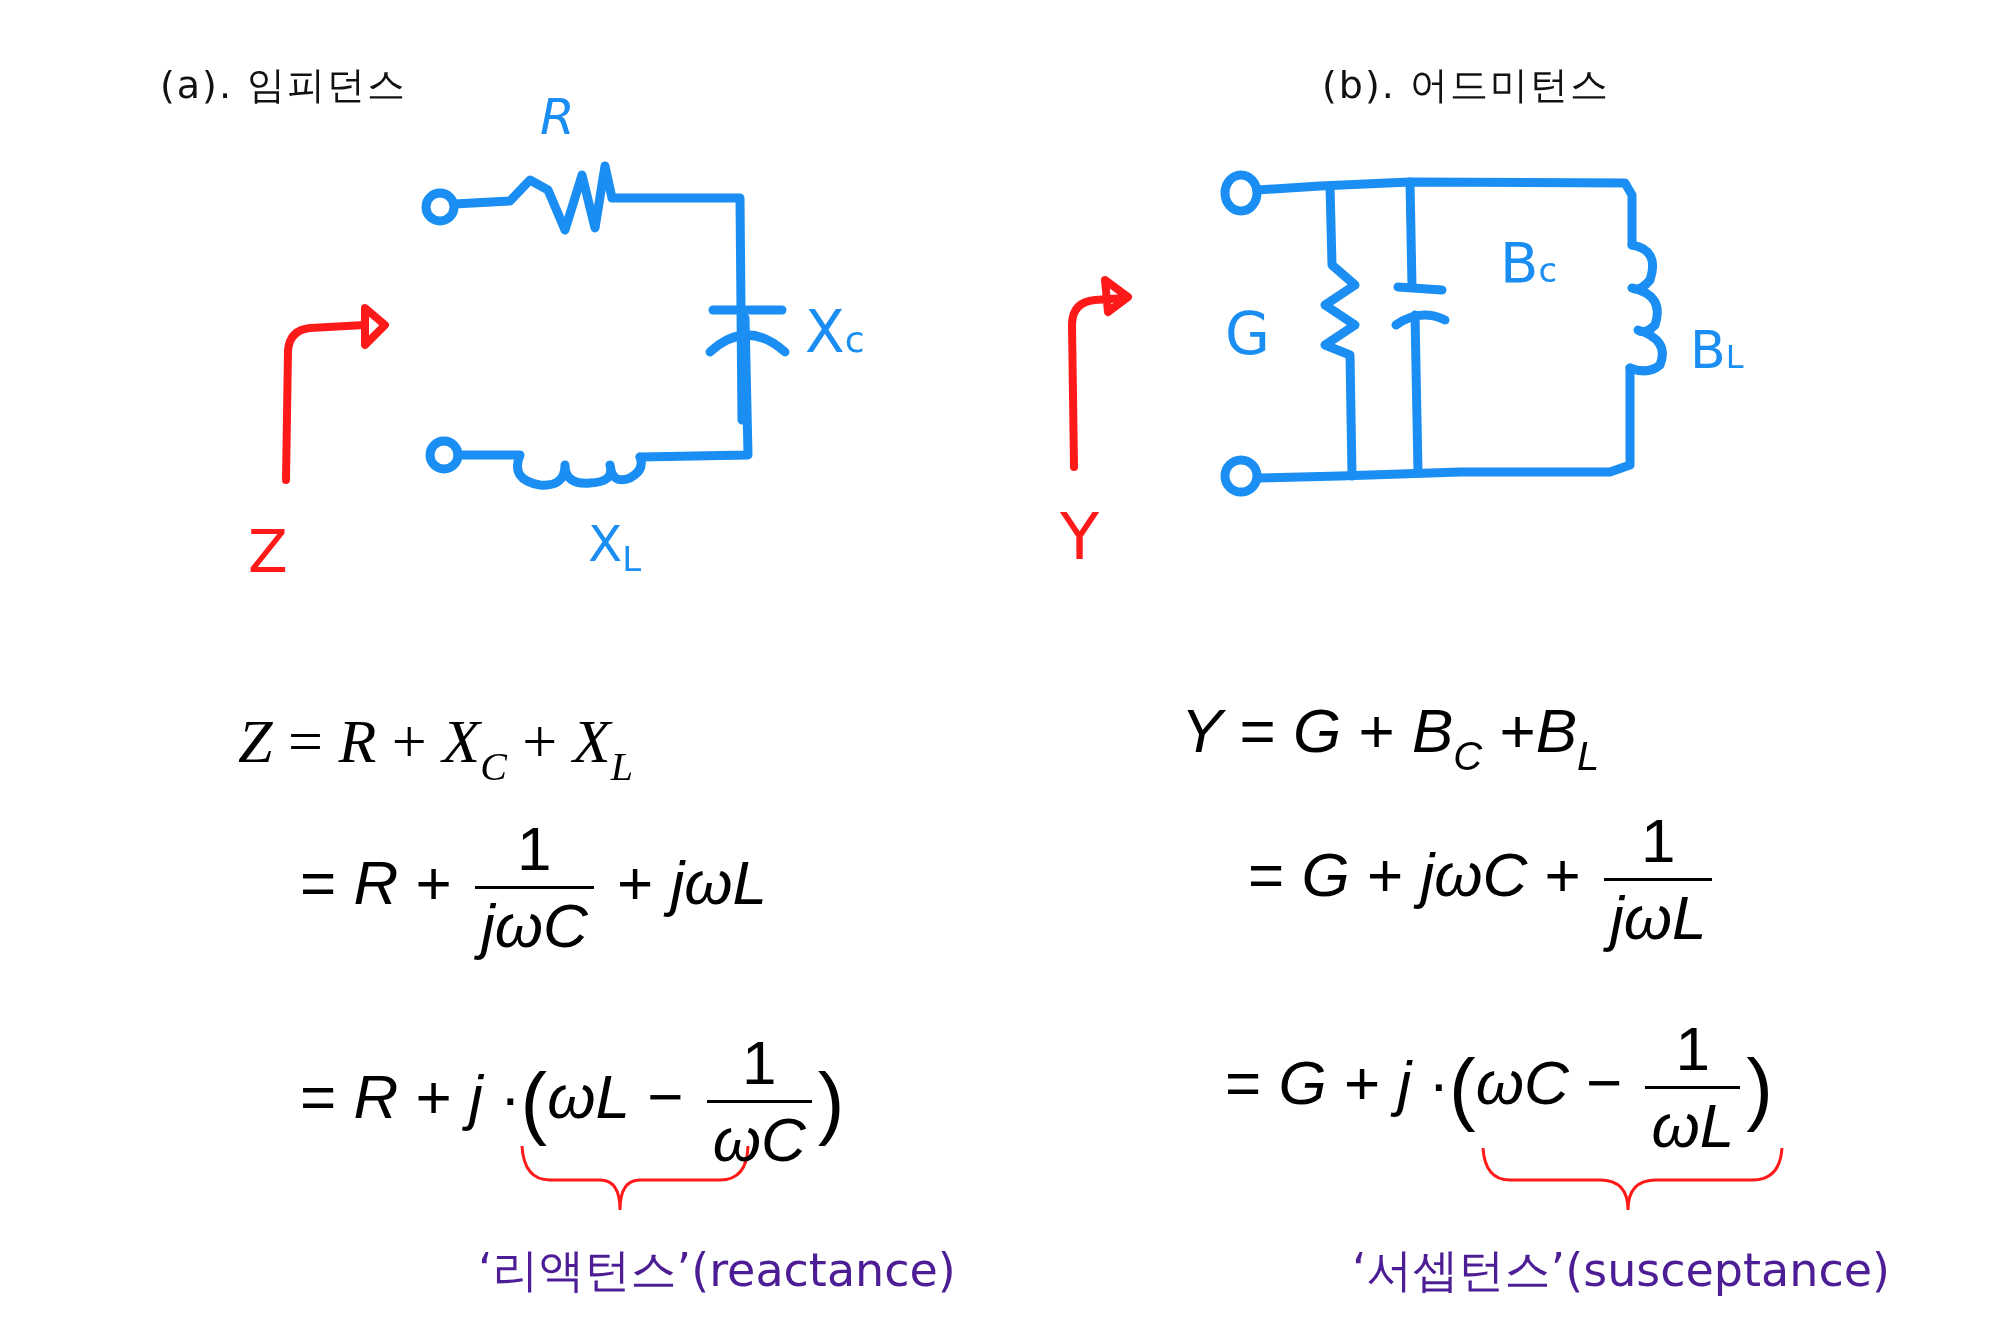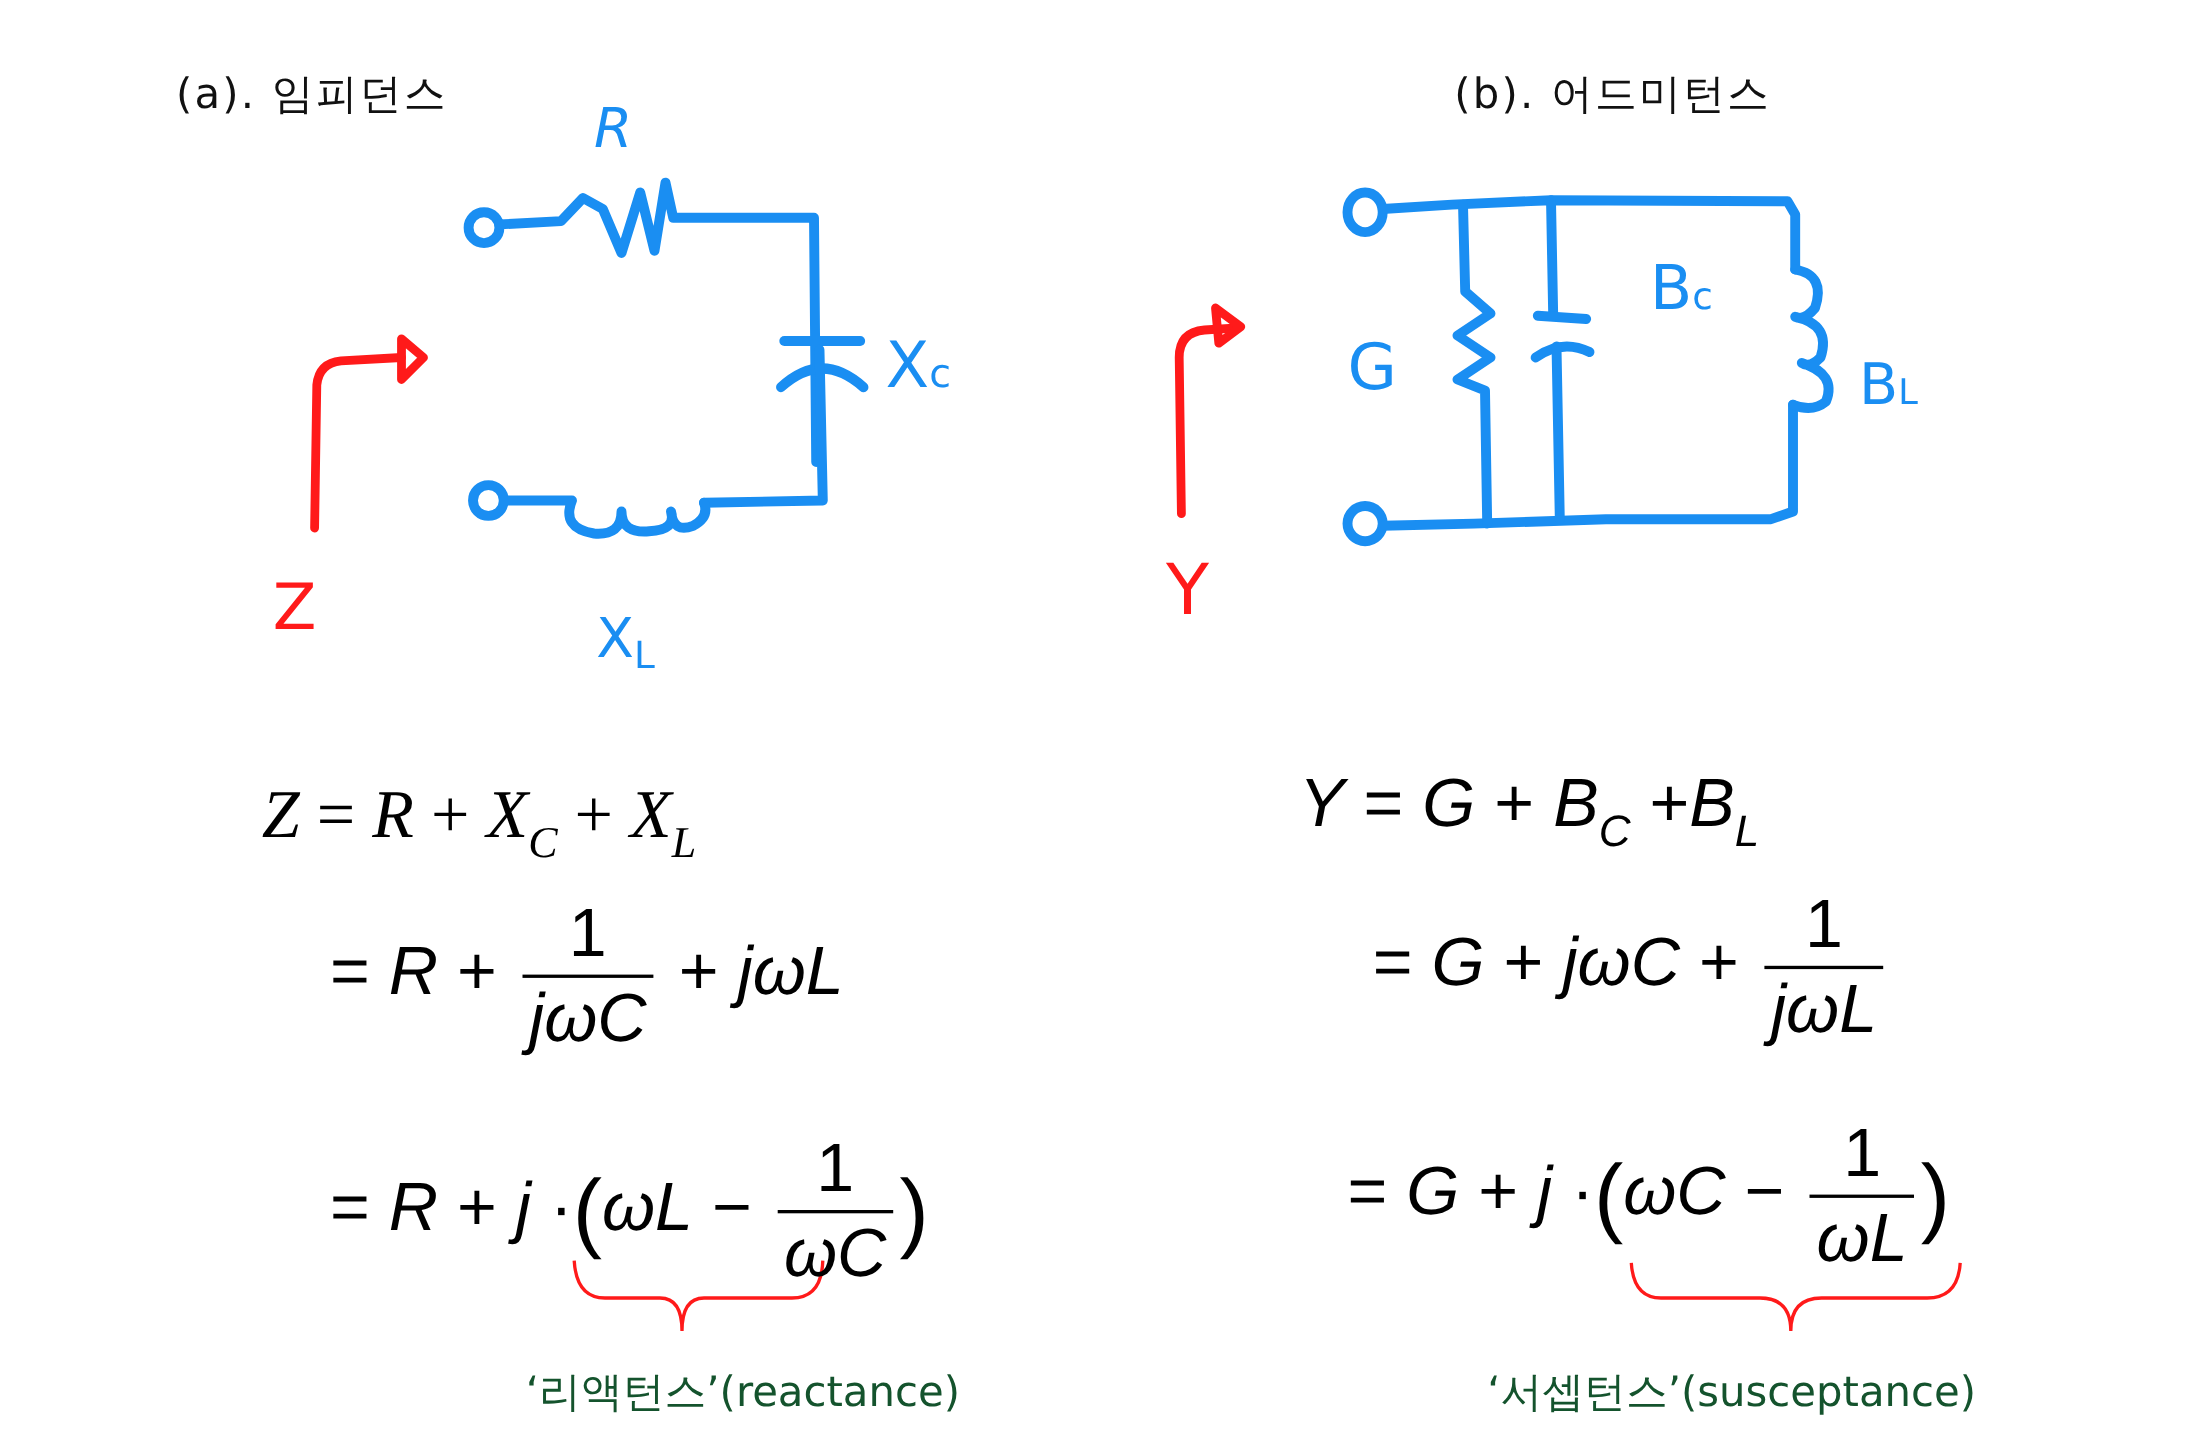--- a/index.html
+++ b/index.html
@@ -8,21 +8,21 @@
   .abs { position: absolute; white-space: nowrap; }
   .title { font-family: "DejaVu Sans", sans-serif; font-size: 38px; color: #111; letter-spacing: 2px; }
   .hand { font-family: "DejaVu Sans", sans-serif; color: #1a8ef2; }
   .red { color: #ff1a1a; }
   .eq { font-family: "Liberation Sans", sans-serif; font-size: 62px; line-height: 1; }
   .eq i { font-style: italic; }
   .eq sub { font-size: 40px; font-style: italic; vertical-align: -18px; }
   .frac { display: inline-block; vertical-align: middle; text-align: center; margin: 0 6px; }
   .frac .num { display: block; padding: 0 6px 6px 6px; }
   .frac .den { display: block; border-top: 3px solid #000; padding: 6px 6px 0 6px; }
-  .label-red { font-family: "DejaVu Sans", sans-serif; font-size: 38px; color: #14532d; }
+  .label-red { font-family: "DejaVu Sans", sans-serif; font-size: 46px; color: #4c1d95; }
   svg.overlay { position: absolute; left: 0; top: 0; }
 </style>
 </head>
 <body>
 
 <svg class="overlay" width="2000" height="1319">
   <g fill="none" stroke="#1a8ef2" stroke-width="9" stroke-linecap="round" stroke-linejoin="round">
 
     <g>
       <circle cx="440" cy="207" r="14"></circle>
@@ -60,21 +60,21 @@
     <path d="M 1483 1148 Q 1485 1180 1510 1180 L 1600 1180 Q 1628 1180 1628 1210 Q 1628 1180 1656 1180 L 1752 1180 Q 1780 1180 1782 1148"></path>
   </g>
 </svg>
 
 <div class="abs title" style="left:160px; top:60px;">(a). 임피던스</div>
 
 <div class="abs hand" style="left:540px; top:88px; font-size:50px; font-style:italic;">R</div>
 <div class="abs hand" style="left:805px; top:298px; font-size:58px;">
   <span>X</span><span style="font-size:36px;">c</span>
 </div>
-<div class="abs hand" style="left:542px; top:515px; font-size:50px;margin-top:36px;">
+<div class="abs hand" style="left:588px; top:515px; font-size:50px;">
   <span>X</span><span style="font-size:34px; vertical-align:-10px;">L</span>
 </div>
 <div class="abs red" style="left:248px; top:518px; font-size:58px; font-family:'DejaVu Sans',sans-serif;">Z</div>
 
 <div class="abs eq" style="left:238px; top:710px;font-family:Liberation Serif, serif;">
   <i>Z</i>
   <span>=</span>
   <i>R</i>
   <span>+</span>
   <i>X</i><sub>C</sub>

